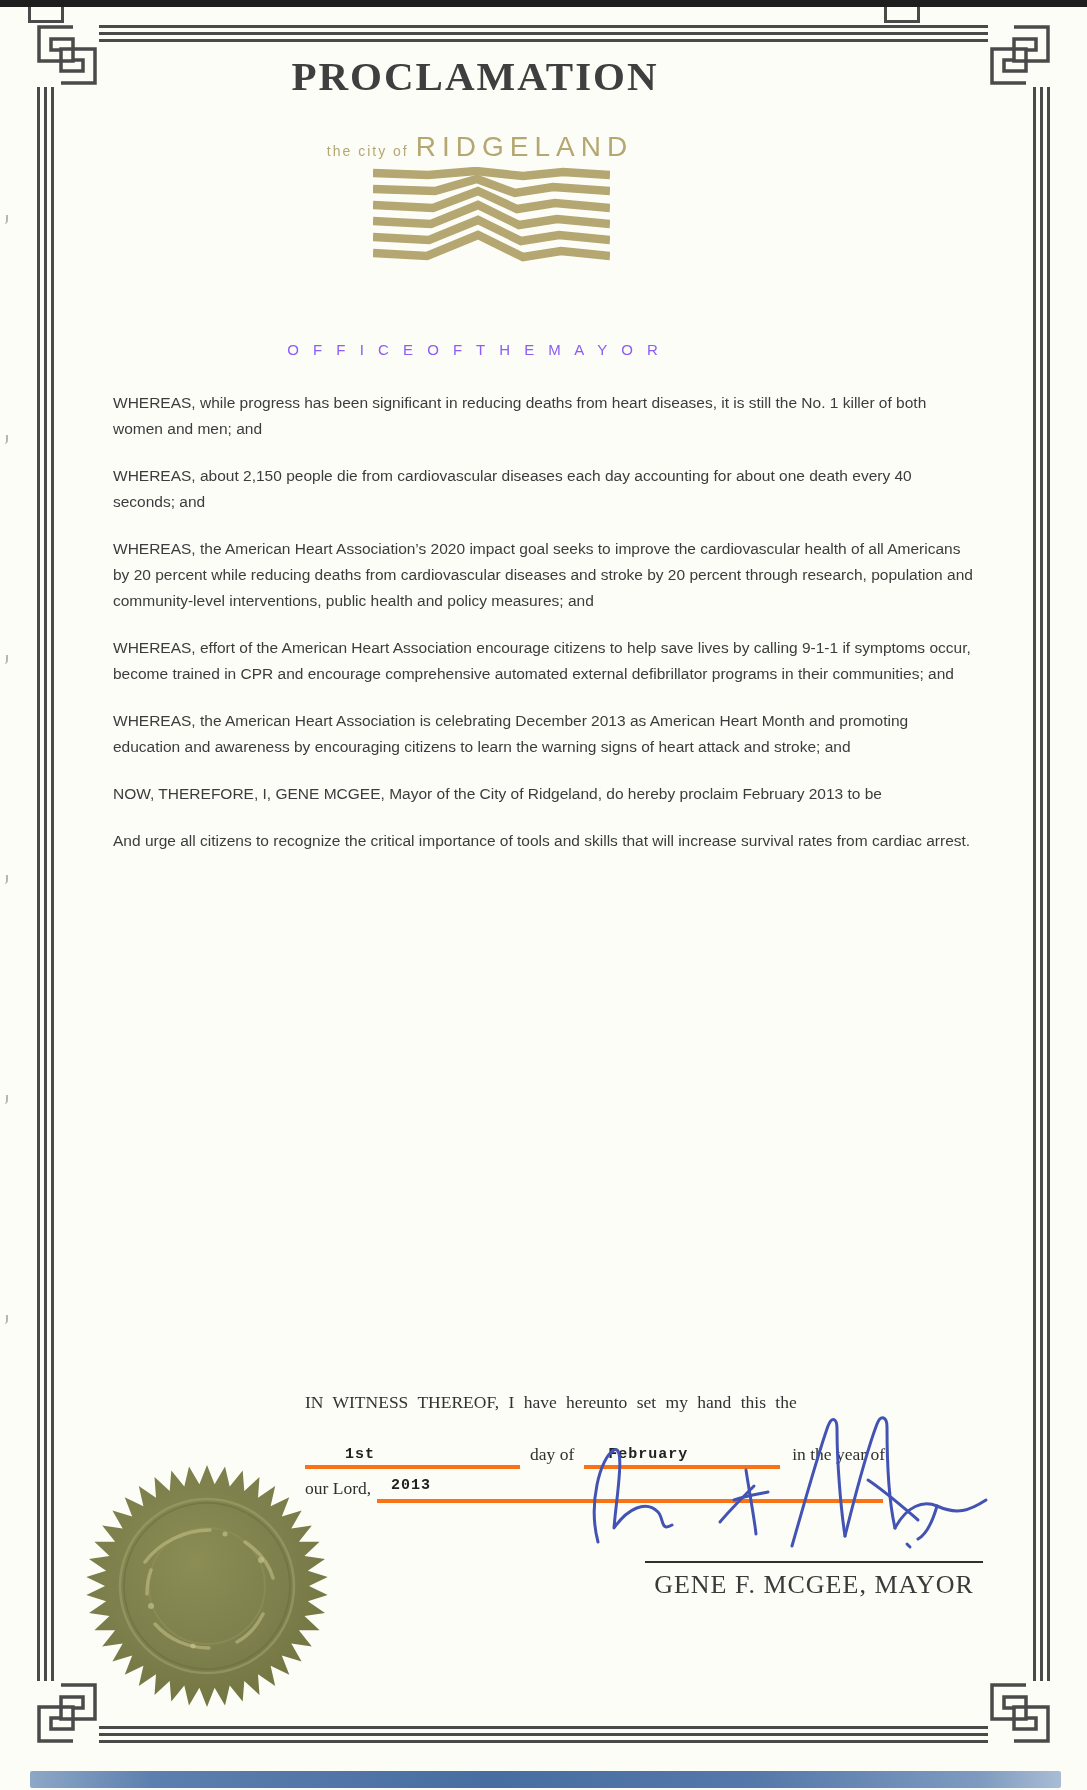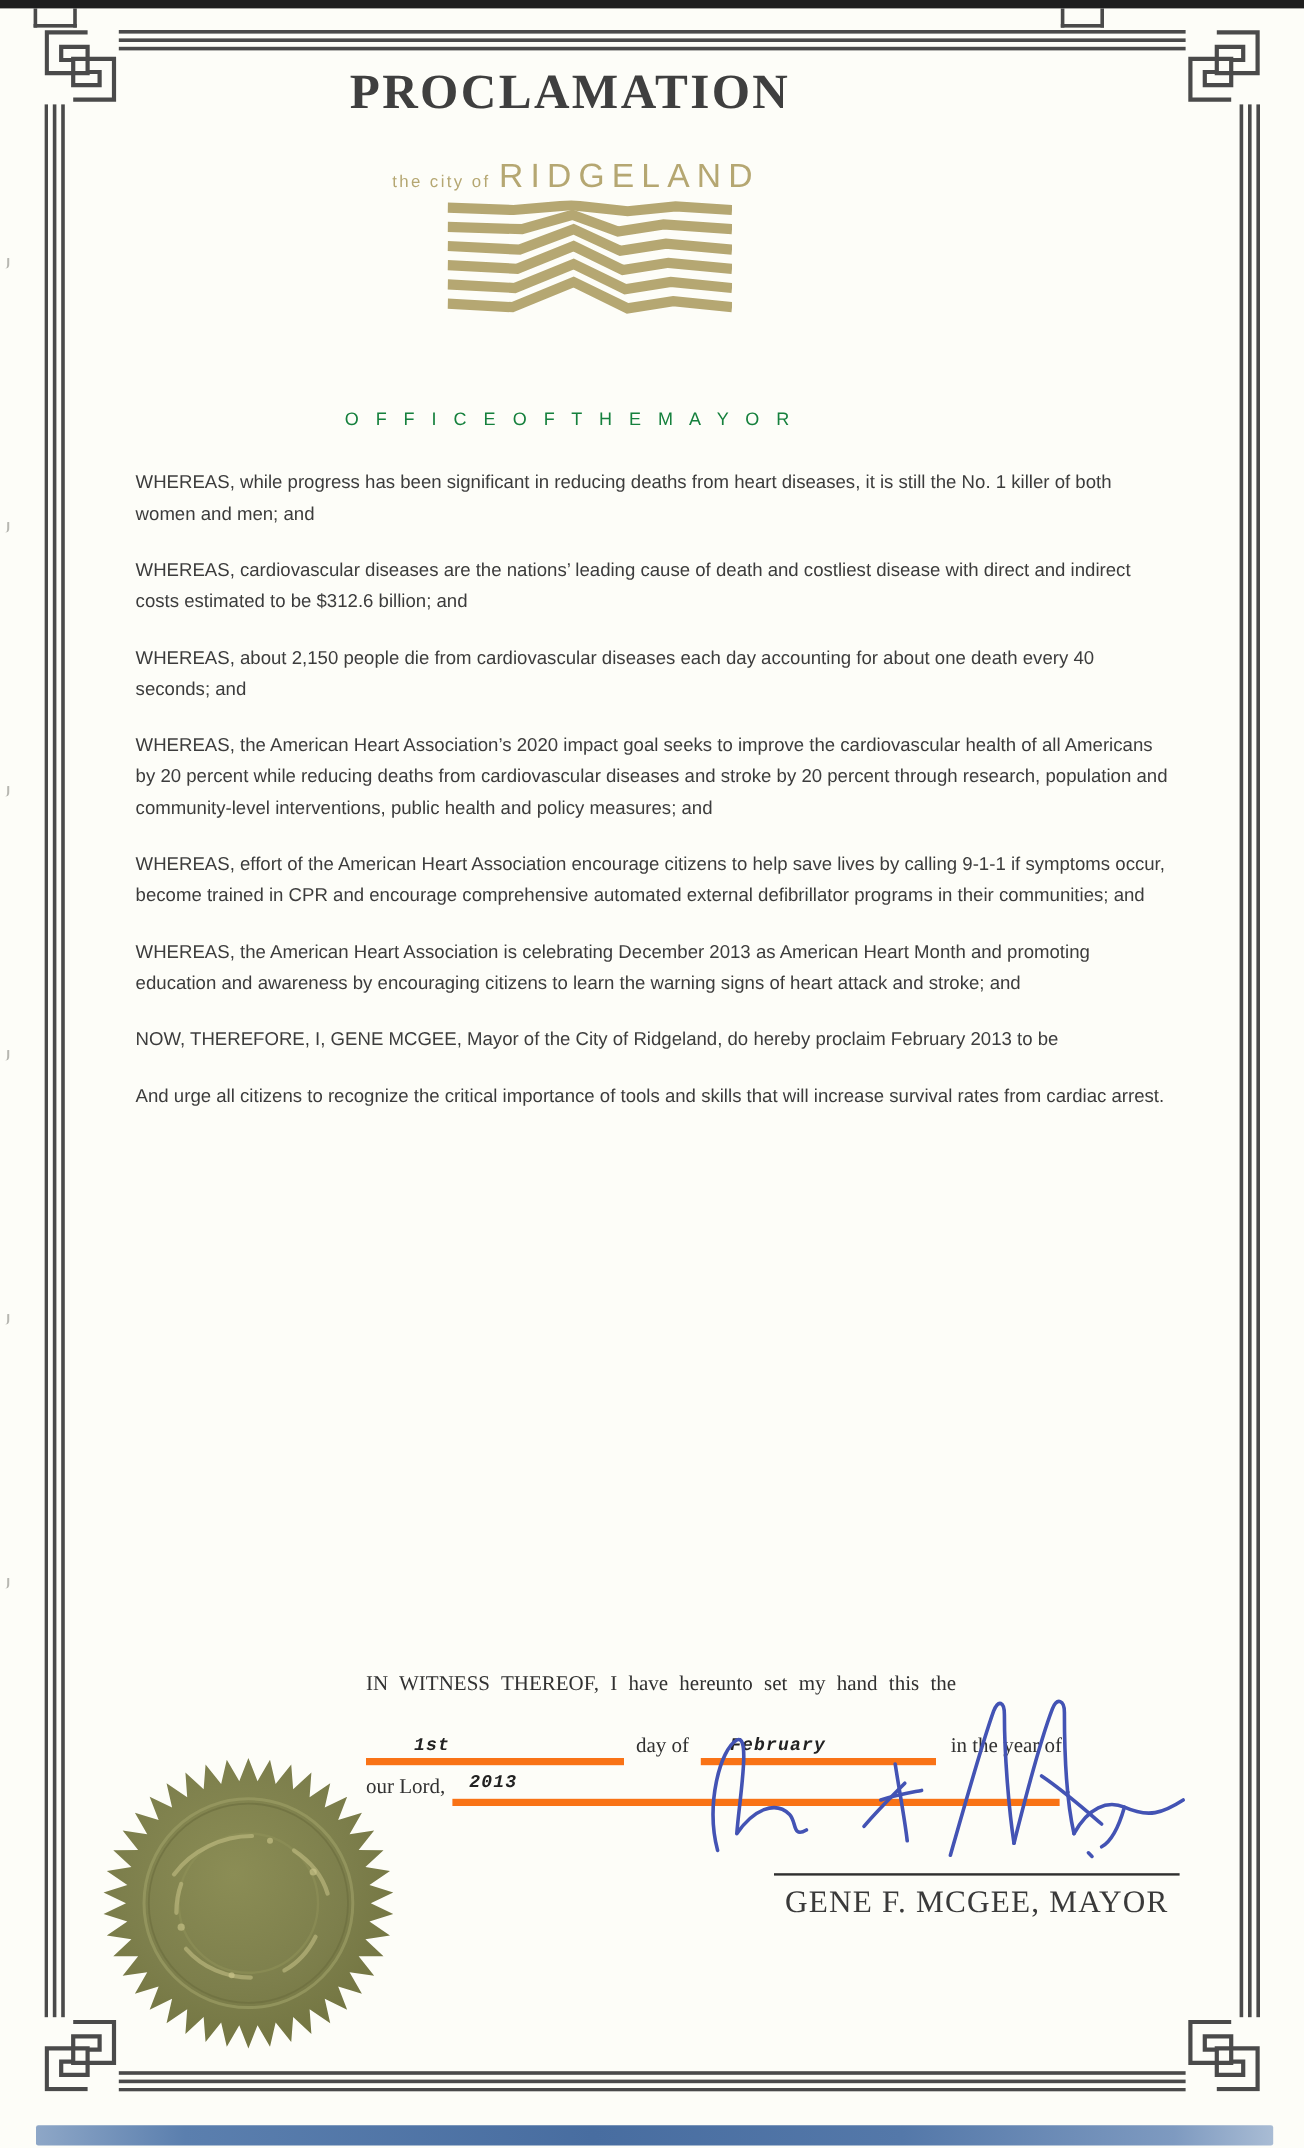--- a/index.html
+++ b/index.html
@@ -34,36 +34,36 @@
   .logo-text{
     position:absolute;top:131px;left:0;width:960px;
     display:flex;justify-content:center;align-items:baseline;gap:7px;
     color:#b5a772;
   }
   .logo-prefix{font-size:14px;letter-spacing:2px;}
   .logo-city{font-size:28px;letter-spacing:6px;font-weight:400;}
   .logo-waves{position:absolute;left:373px;top:167px;}
   .office-heading{
     position:absolute;top:341px;left:0;width:950px;text-align:center;
-    font-size:15px;letter-spacing:5px;color:#15803d;
+    font-size:15px;letter-spacing:5px;color:#8b5cf6;
   }
   
   .body-text{position:absolute;top:390px;left:113px;width:862px;}
   .body-text p{margin:0 0 21px 0;font-size:15.5px;line-height:26px;color:#3c3c3c;}
   .heart-heading{
     width:724px;text-align:center;font-weight:bold;font-size:15.5px;
     margin:27px 0 27px 0 !important;color:#2d2d2d;
   }
   
   .witness{position:absolute;left:305px;width:590px;font-family:"Liberation Serif",serif;font-size:17.5px;color:#313131;}
   .w-line1{top:1392px;word-spacing:5px;}
   .w-row{display:flex;align-items:baseline;}
   .w-row2{top:1444px;}
   .w-row3{top:1478px;}
-  .blank{border-bottom:6px solid #f97316;display:inline-block;font-style:italic;}
+  .blank{border-bottom:4px solid #f97316;display:inline-block;}
   .blank1{width:215px;}
   .blank2{width:196px;}
   .blank3{width:506px;}
   .typed{font-family:"Liberation Mono",monospace;font-weight:bold;font-size:15px;letter-spacing:1px;color:#222;position:relative;top:-2px;}
   .typed-day{margin-left:40px;}
   .typed-month{margin-left:24px;text-align:center;}
   .typed-year{margin-left:14px;top:-5px;}
   .w-label{white-space:nowrap;}
   .w-dayof{padding:0 10px;}
   .w-yearof{padding-left:12px;}
@@ -138,21 +138,20 @@
       <path d="M0 54 L58 57 L105 38 L146 58 L184 52 L237 57"></path>
       <path d="M0 70 L56 73 L105 53 L148 74 L186 68 L237 73"></path>
       <path d="M0 86 L54 89 L105 68 L150 90 L188 84 L237 89"></path>
     </g>
   </svg>
 
   <div class="office-heading">O F F I C E  O F  T H E  M A Y O R</div>
 
   <div class="body-text">
     <p>WHEREAS, while progress has been significant in reducing deaths from heart diseases, it is still the No. 1 killer of both women and men; and</p>
-    <p>WHEREAS, cardiovascular diseases are the nations’ leading cause of death and costliest disease with direct and indirect costs estimated to be $312.6 billion; and</p>
     <p>WHEREAS, about 2,150 people die from cardiovascular diseases each day accounting for about one death every 40 seconds; and</p>
     <p>WHEREAS, the American Heart Association’s 2020 impact goal seeks to improve the cardiovascular health of all Americans by 20 percent while reducing deaths from cardiovascular diseases and stroke by 20 percent through research, population and community-level interventions, public health and policy measures; and</p>
     <p>WHEREAS, effort of the American Heart Association encourage citizens to help save lives by calling 9-1-1 if symptoms occur, become trained in CPR and encourage comprehensive automated external defibrillator programs in their communities; and</p>
     <p>WHEREAS, the American Heart Association is celebrating December 2013 as American Heart Month and promoting education and awareness by encouraging citizens to learn the warning signs of heart attack and stroke; and</p>
     <p>NOW, THEREFORE, I, GENE MCGEE, Mayor of the City of Ridgeland, do hereby proclaim February 2013 to be</p>
     <p>And urge all citizens to recognize the critical importance of tools and skills that will increase survival rates from cardiac arrest.</p>
   </div>
 
   <div class="witness w-line1" style="position:absolute;top:1392px;">IN WITNESS THEREOF, I have hereunto set my hand this the</div>
 

